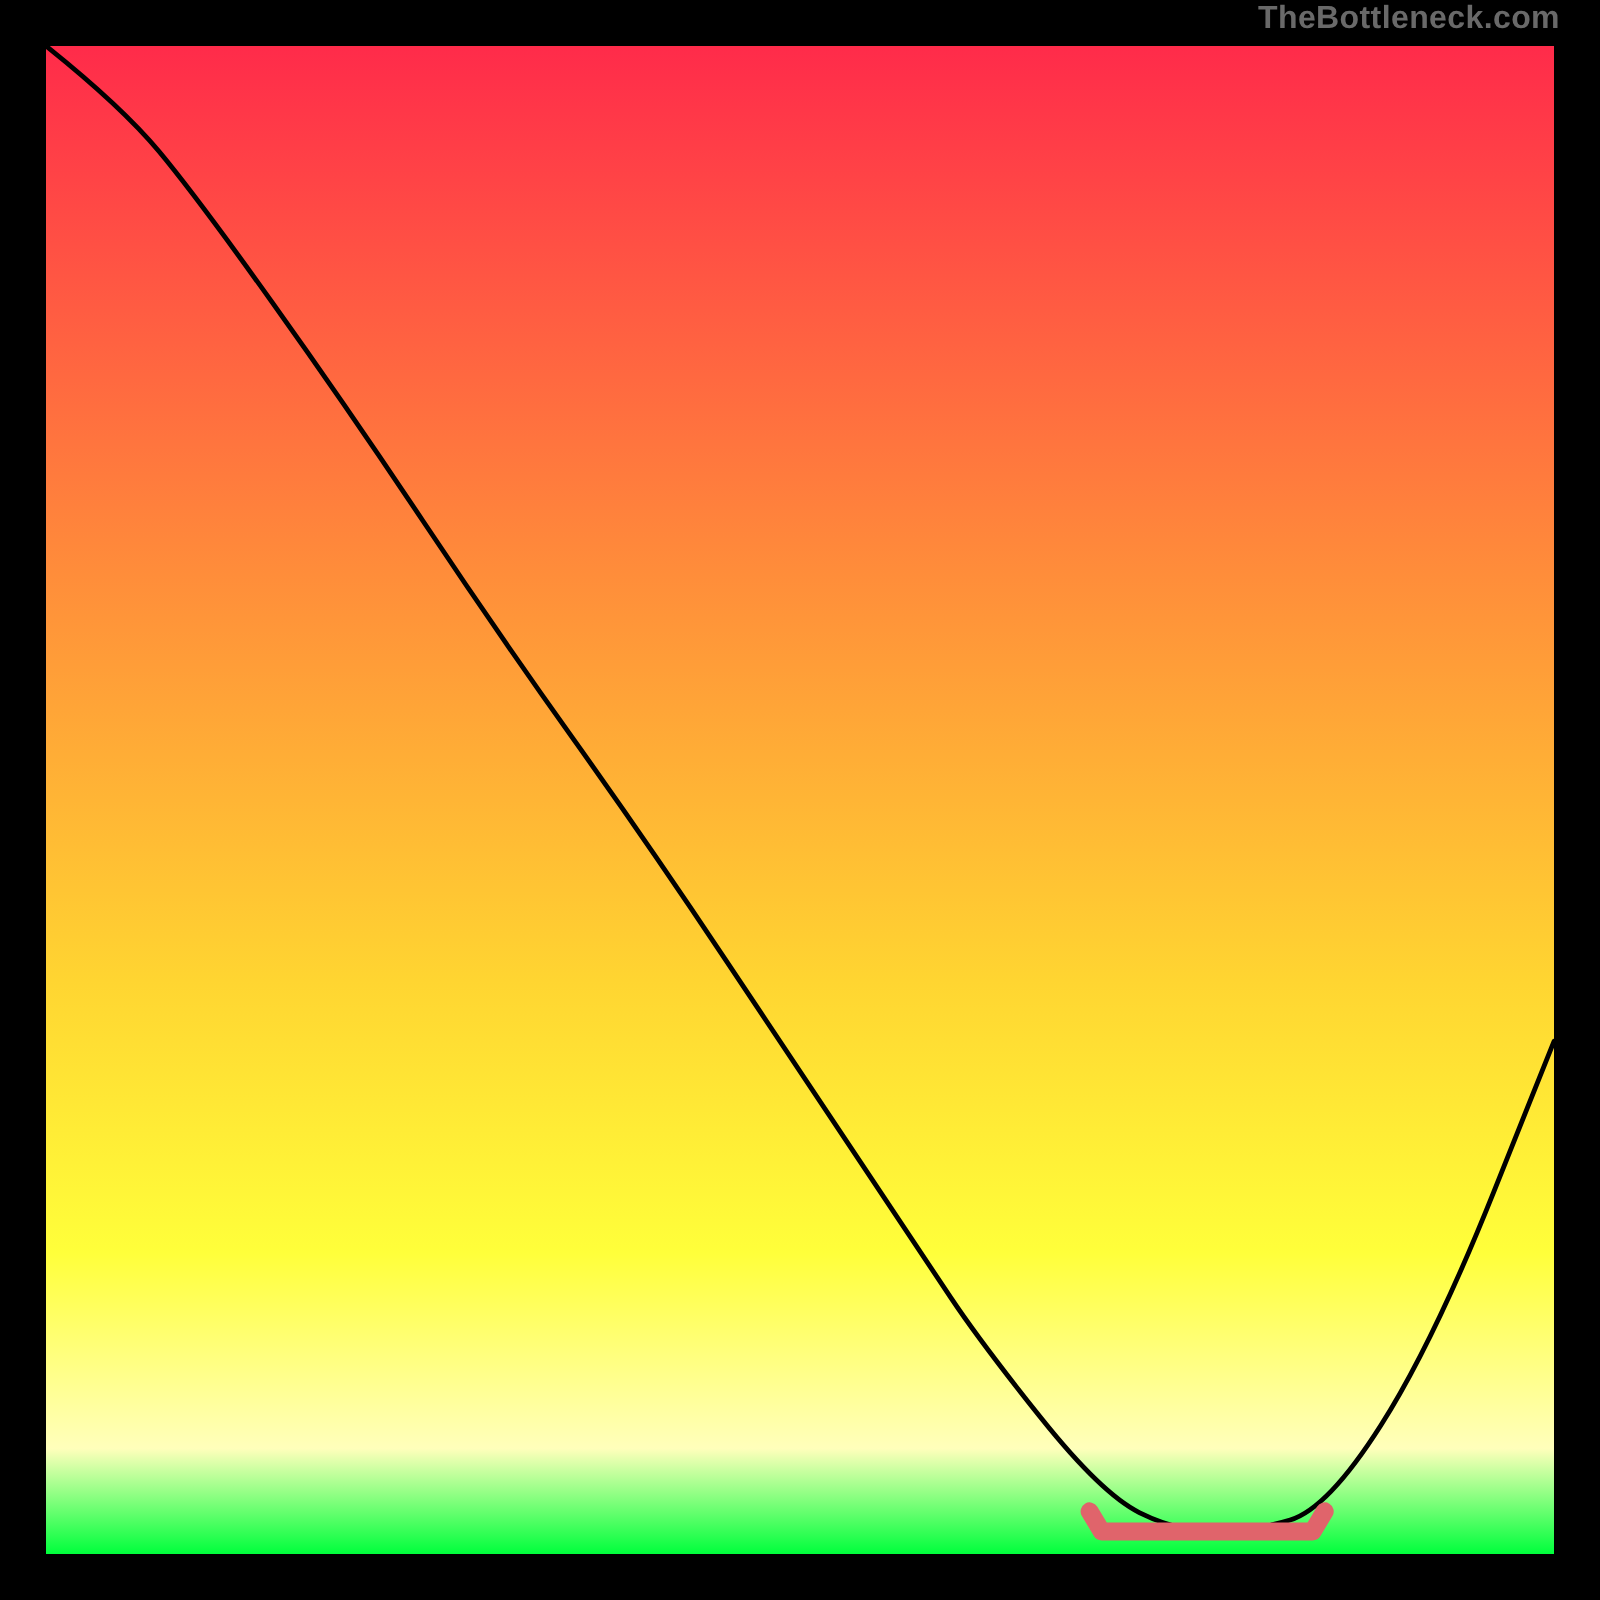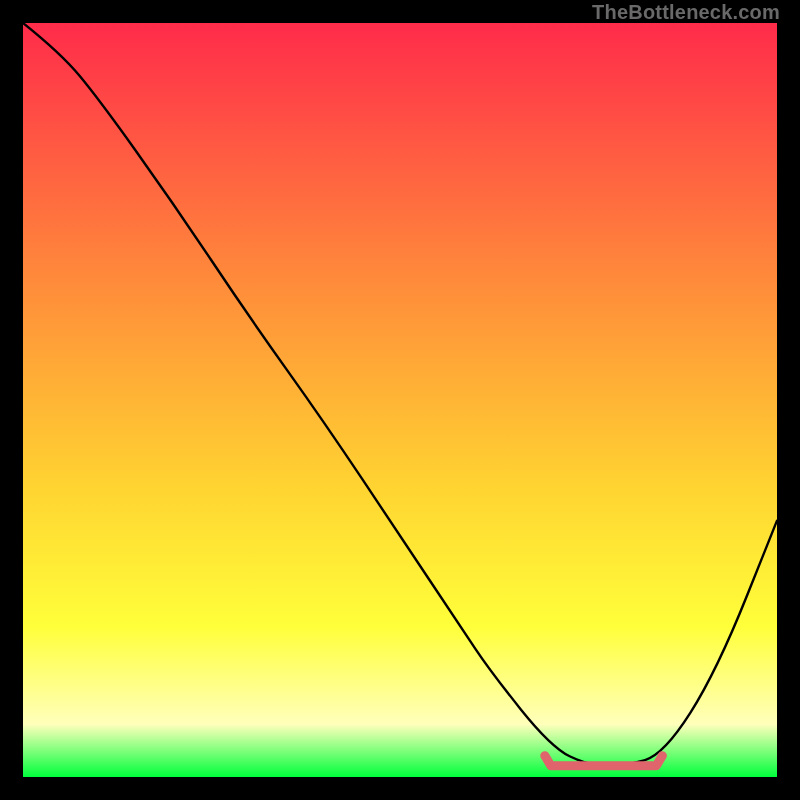--- a/index.html
+++ b/index.html
@@ -16,21 +16,21 @@
     top: 23px;
     width: 754px;
     height: 754px;
     background: #000;
   }
   .attribution {
     position: absolute;
     top: 1px;
     right: 20px;
     font-family: Arial, Helvetica, sans-serif;
-    font-size: 20px;
+    font-size: 16px;
     font-weight: 600;
     color: #696969;
     letter-spacing: 0.2px;
   }
   svg { display: block; }
 </style>
 </head>
 <body>
 
 <div class="attribution">TheBottleneck.com</div>

